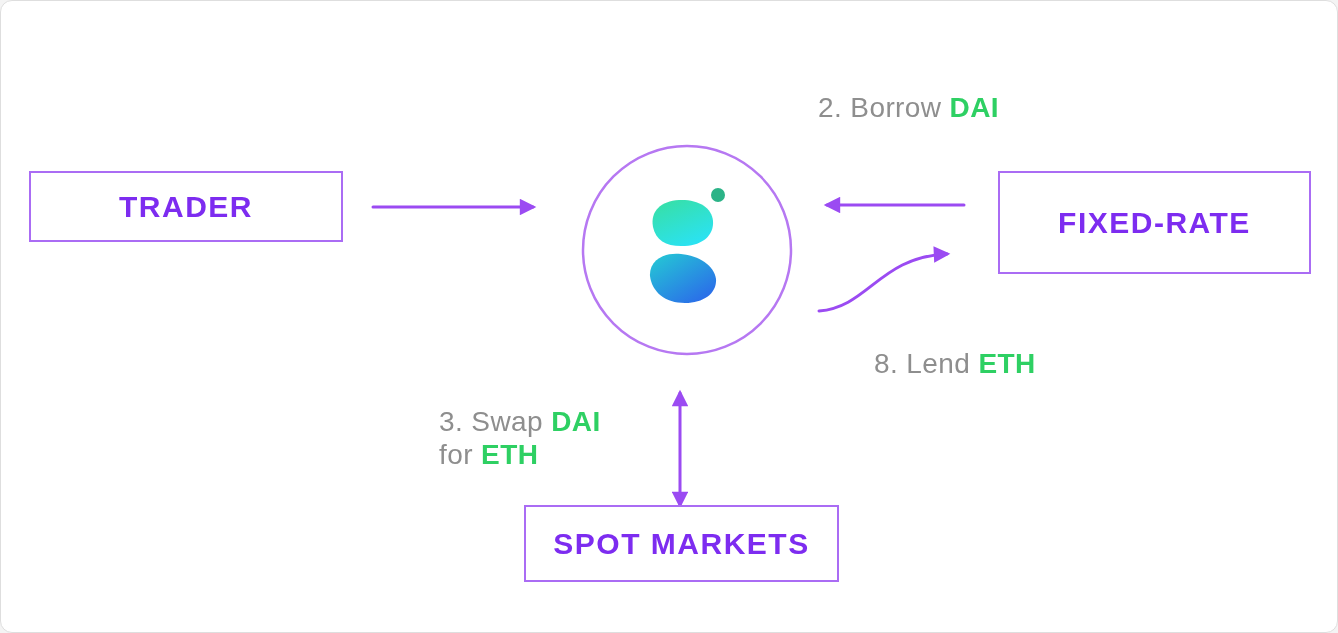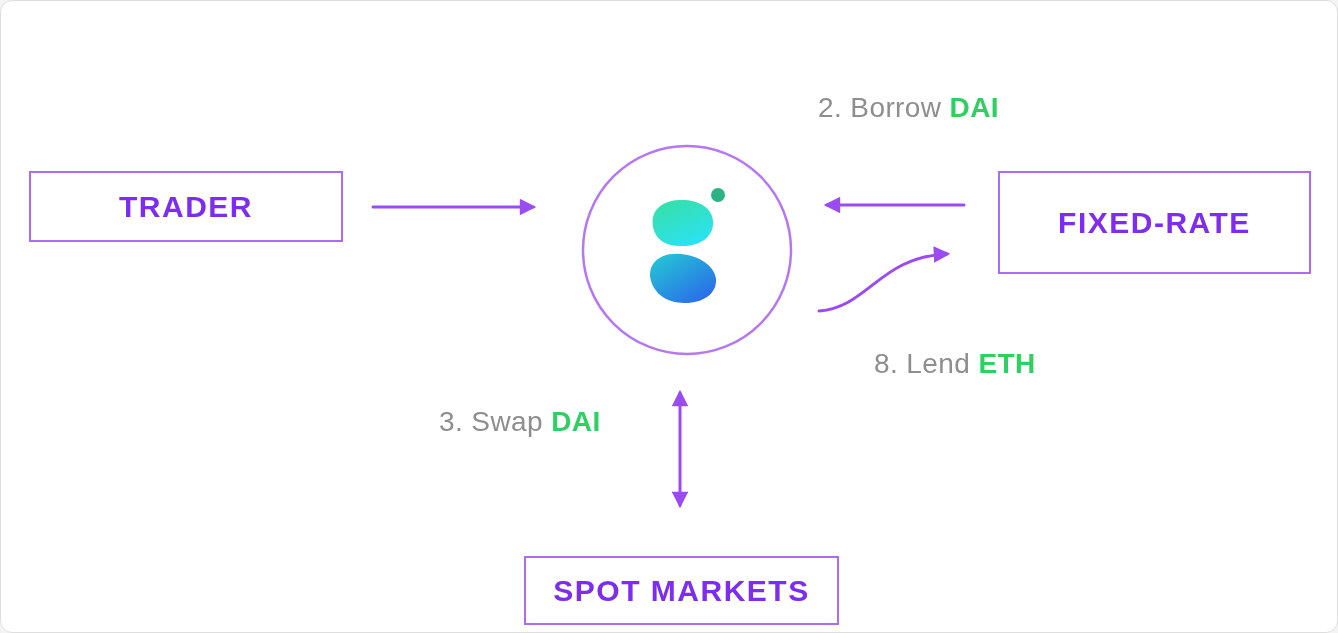--- a/index.html
+++ b/index.html
@@ -36,21 +36,21 @@
     justify-content: center;
     text-align: right;
     color: var(--purple-text);
     font-weight: 700;
     font-size: 30px;
     letter-spacing: 1.5px;
     line-height: 1.2;
   }
   .node-trader  { left: 28px;  top: 170px; width: 314px; height: 71px;  }
   .node-fixed   { left: 997px; top: 170px; width: 313px; height: 103px; }
-  .node-spot    { left: 523px; top: 555px; width: 315px; height: 69px;  }
+  .node-spot    { left: 523px; top: 504px; width: 315px; height: 77px;  }
   .step {
     position: absolute;
     font-size: 28px;
     line-height: 33px;
     color: var(--gray-text);
     letter-spacing: 0.4px;
     white-space: nowrap;
   }
   .step .green {
     color: var(--green-text);
@@ -128,19 +128,20 @@
 
   <div class="step step-1">
   </div>
 
   <div class="step step-2">
     <span>2. Borrow </span><span class="green">DAI</span>
   </div>
 
   <div class="step step-3">
     <div><span>3. Swap </span><span class="green">DAI</span></div>
+    <div><span>for </span><span class="green">ETH</span></div>
   </div>
 
   <div class="step step-4">
     <span>8. Lend </span><span class="green">ETH</span>
   </div>
 
 </div>
 
 </body></html>

